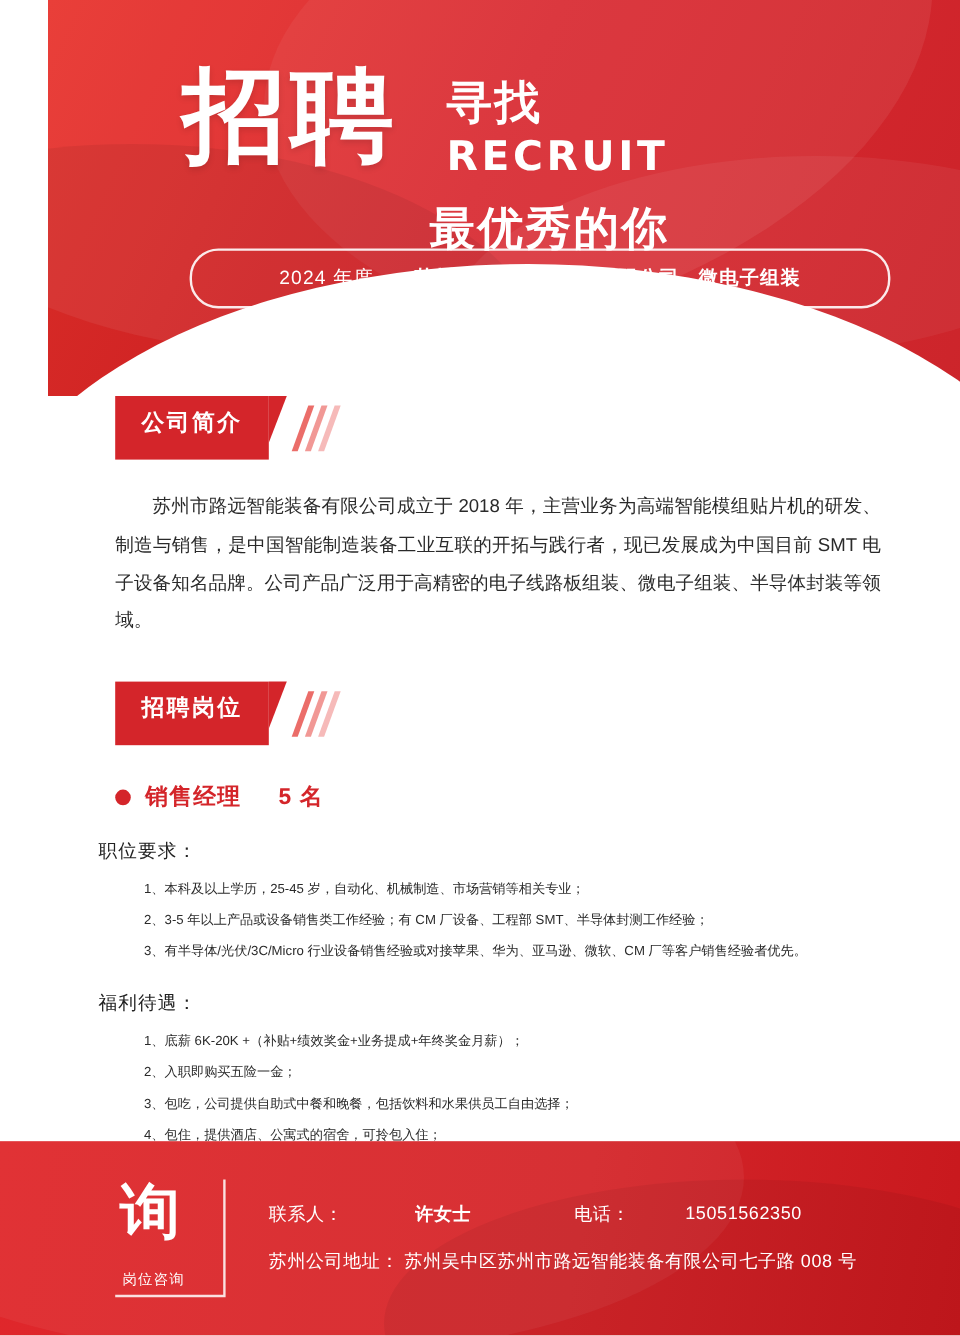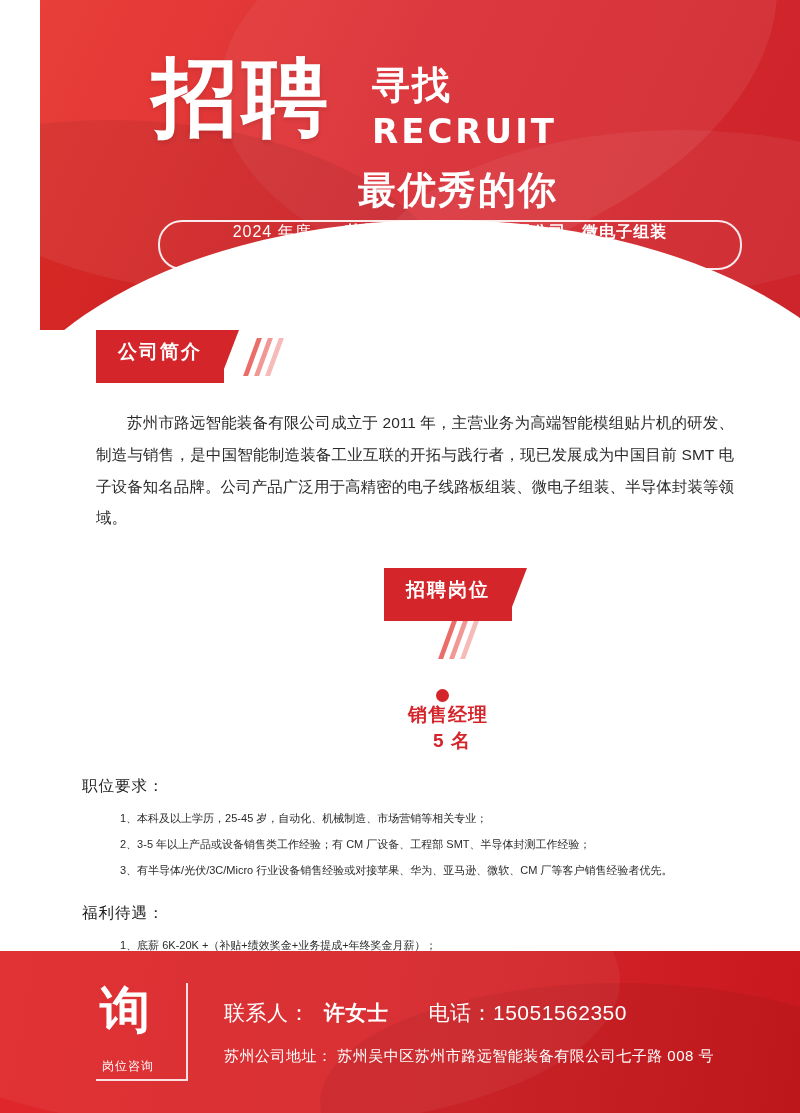--- a/index.html
+++ b/index.html
@@ -123,26 +123,27 @@
     margin-top: 14px;
     font-size: 38px;
     font-weight: bold;
     color: #ffffff;
     letter-spacing: 2px;
   }
 
   .pill {
     position: absolute;
     left: 118px;
-    top: 220px;
+    top: 207px;
     width: 580px;
     height: 46px;
     border: 2px solid rgba(255,255,255,0.9);
     border-radius: 24px;
     display: flex;
+    align-items: center;
     justify-content: center;
     color: #ffffff;
     font-size: 16px;
     letter-spacing: 1px;
     z-index: 5;
   }
   .pill .dot {
     margin: 0 14px;
     font-size: 14px;
   }
@@ -203,40 +204,39 @@
     line-height: 2.05;
     color: #2a2a2a;
     text-indent: 2em;
     text-align: justify;
   }
 
   .job-title-row {
     display: flex;
     align-items: center;
     margin: 30px 0 0 96px;
-    flex-direction: column;
   }
   .job-title-row .bullet {
     width: 13px;
     height: 13px;
     border-radius: 50%;
     background: #d4252a;
     margin-right: 12px;
   }
   .job-title-row .job-name {
     font-size: 19px;
     font-weight: bold;
     color: #d4252a;
     letter-spacing: 1px;
   }
   .job-title-row .job-count {
     font-size: 19px;
     font-weight: bold;
     color: #d4252a;
-    margin-left: 8px;
+    margin-left: 31px;
     letter-spacing: 1px;
   }
 
   .block-label {
     margin: 22px 0 0 82px;
     font-size: 15.5px;
     color: #222;
     letter-spacing: 1px;
   }
   .block-list {
@@ -312,24 +312,25 @@
     font-size: 12px;
     color: #ffffff;
     letter-spacing: 1px;
   }
   .contact-col {
     margin-left: 36px;
     color: #ffffff;
   }
   .contact-line1 {
     display: flex;
-    align-items: center;
-    font-size: 21px;
+    align-items: flex-start;
+    font-size: 15px;
     letter-spacing: .5px;
     margin-bottom: 20px;
+    gap: 46px;
   }
   .contact-line1 .name {
     font-weight: bold;
     margin-left: 14px;
   }
   .contact-line1 .phone-label {
     margin-left: 40px;
   }
   .contact-line2 {
     font-size: 15px;
@@ -373,23 +374,23 @@
 
   <div class="section-head">
     <div class="tag">公司简介</div>
     <div class="slashes">
         <i></i>
         <i></i>
         <i></i>
       </div>
   </div>
 
-  <div class="intro">苏州市路远智能装备有限公司成立于 2011 年，主营业务为高端智能模组贴片机的研发、制造与销售，是中国智能制造装备工业互联的开拓与践行者，现已发展成为中国目前 SMT 电子设备知名品牌。公司产品广泛用于高精密的电子线路板组装、微电子组装、半导体封装等领域。</div>
-
-  <div class="section-head" style="margin-top:34px;flex-direction:column;">
+  <div class="intro">苏州市路远智能装备有限公司成立于 2018 年，主营业务为高端智能模组贴片机的研发、制造与销售，是中国智能制造装备工业互联的开拓与践行者，现已发展成为中国目前 SMT 电子设备知名品牌。公司产品广泛用于高精密的电子线路板组装、微电子组装、半导体封装等领域。</div>
+
+  <div class="section-head" style="margin-top:34px;">
     <div class="tag">招聘岗位</div>
     <div class="slashes">
         <i></i>
         <i></i>
         <i></i>
       </div>
   </div>
 
   <div class="job-title-row">
     <span class="bullet"></span>

